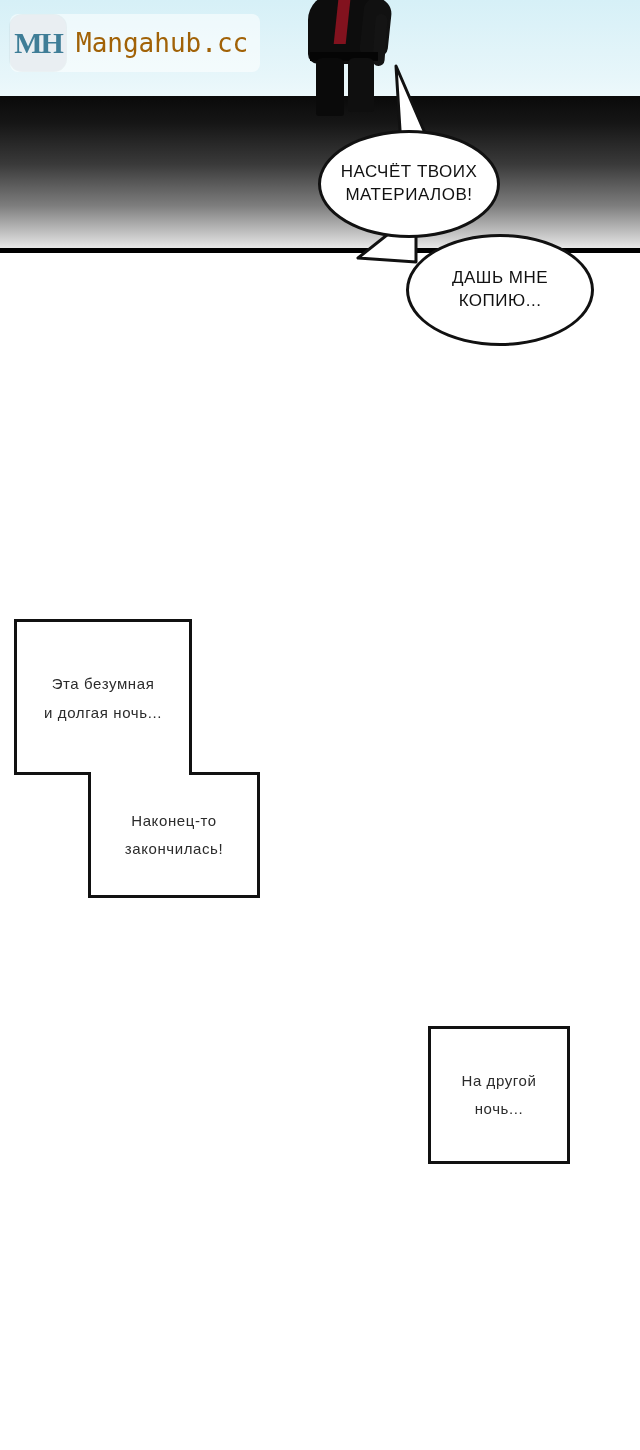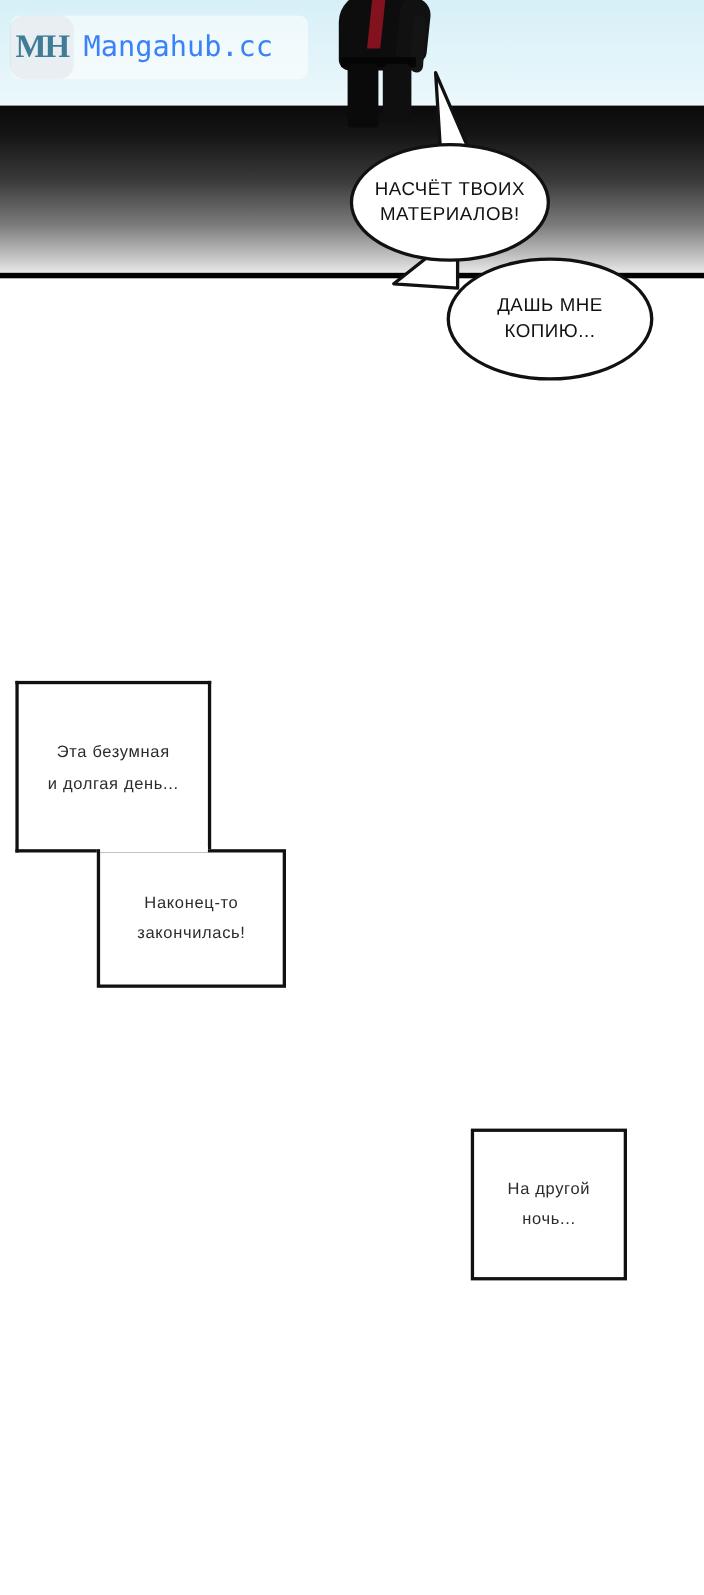--- a/index.html
+++ b/index.html
@@ -113,21 +113,21 @@
   
   .watermark {
     position: absolute;
     left: 10px;
     top: 14px;
     display: flex;
     align-items: center;
     height: 58px;
     background: rgba(255,255,255,0.55);
     border-radius: 8px;
-    padding-right: 32px;
+    padding-right: 12px;
   }
   .watermark .logo {
     width: 56px;
     height: 56px;
     border-radius: 12px;
     background: #e9eef2;
     display: flex;
     align-items: center;
     justify-content: center;
     margin-right: 10px;
@@ -136,21 +136,21 @@
   .watermark .logo span {
     font-family: "Liberation Serif", serif;
     font-size: 30px;
     font-weight: bold;
     color: #3f7d97;
     letter-spacing: -2px;
   }
   .watermark .wm-text {
     font-family: "DejaVu Sans Mono", monospace;
     font-size: 26px;
-    color: #3b82f6;
+    color: #a16207;
     letter-spacing: 0px;
   }
 
   
   .bubble {
     position: absolute;
     background: #ffffff;
     border: 3px solid #111111;
     border-radius: 50%;
     display: flex;
@@ -284,21 +284,21 @@
 МАТЕРИАЛОВ!</div>
   </div>
 
   <div class="bubble" id="bubble-2">
     <div class="btext">ДАШЬ МНЕ
 КОПИЮ...</div>
   </div>
 
   <div class="cap" id="cap-1">
     <div class="ctext">Эта безумная
-и долгая день...</div>
+и долгая ночь...</div>
   </div>
   <div id="cap-1-bottomline-left"></div>
 
   <div class="cap" id="cap-2">
     <div class="ctext">Наконец-то
 закончилась!</div>
   </div>
   <div id="cap-2-topmask"></div>
 
   <div class="cap" id="cap-3">

